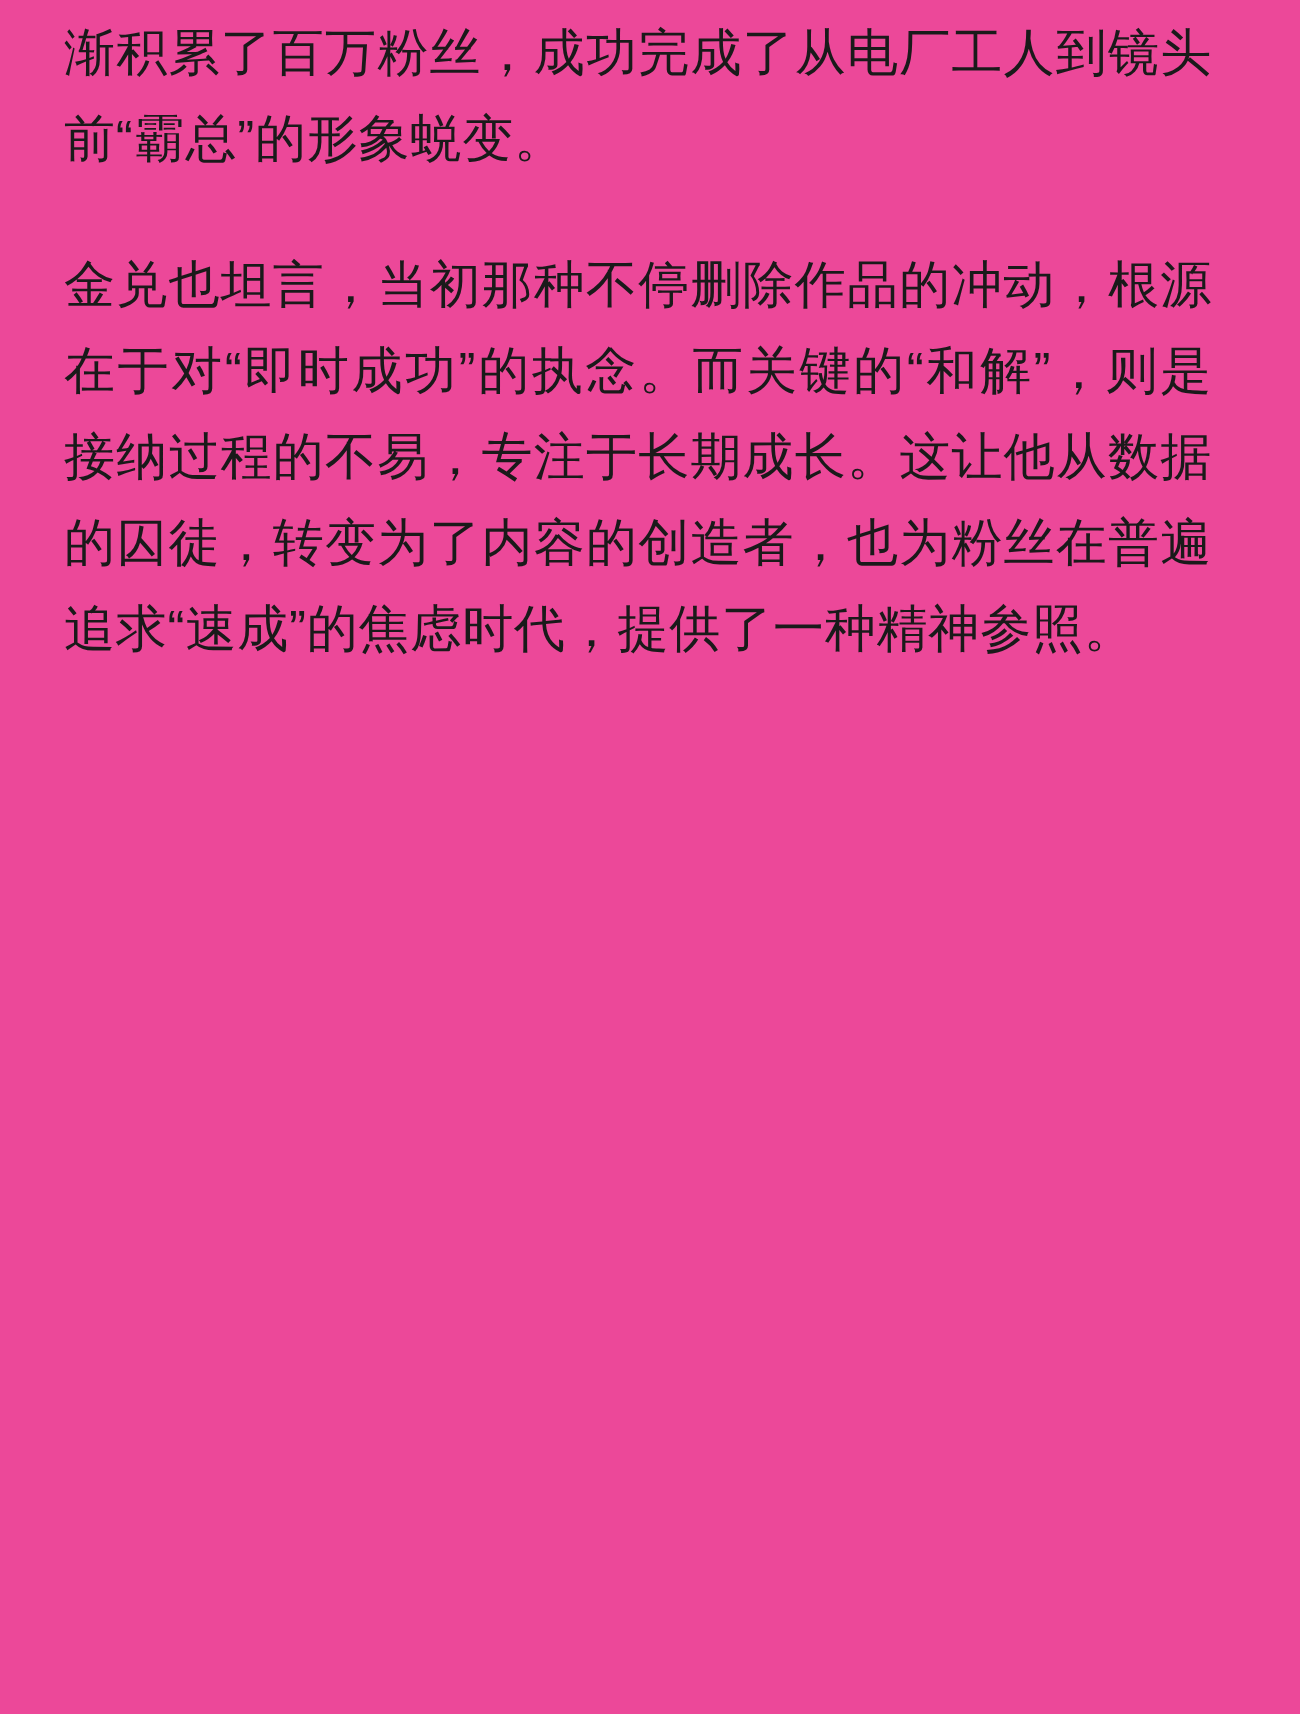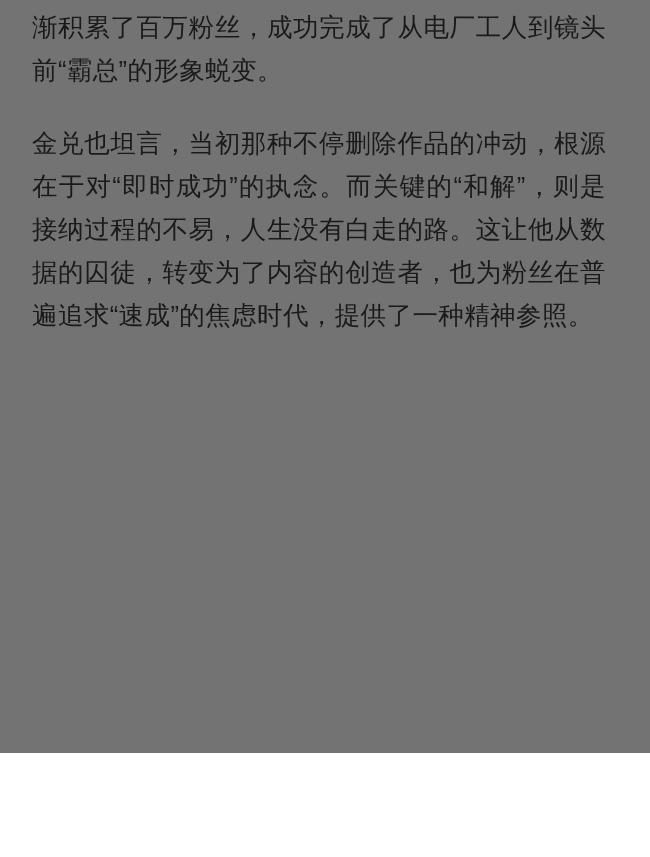--- a/index.html
+++ b/index.html
@@ -9,23 +9,23 @@
   body {
     width: 650px;
     height: 857px;
     background: #ffffff;
     font-family: "Liberation Sans", sans-serif;
     overflow: hidden;
   }
   .article {
     box-sizing: border-box;
     width: 650px;
-    height: 753px;
+    height: 857px;
     padding: 6px 44px 0 32px;
-    background: #737373;
+    background: #ec4899;
     overflow: hidden;
   }
   .para {
     margin: 0 0 30px 0;
     font-size: 25.5px;
     line-height: 43px;
     color: #1a1a1a;
     text-align: justify;
     text-justify: inter-ideograph;
     letter-spacing: 0.4px;
@@ -36,14 +36,14 @@
   }
   .para-first {
     margin-top: 0;
   }
 </style>
 </head>
 <body>
 
 <div class="article">
   <p class="para para-first">渐积累了百万粉丝，成功完成了从电厂工人到镜头前“霸总”的形象蜕变。</p>
-  <p class="para">金兑也坦言，当初那种不停删除作品的冲动，根源在于对“即时成功”的执念。而关键的“和解”，则是接纳过程的不易，人生没有白走的路。这让他从数据的囚徒，转变为了内容的创造者，也为粉丝在普遍追求“速成”的焦虑时代，提供了一种精神参照。</p>
+  <p class="para">金兑也坦言，当初那种不停删除作品的冲动，根源在于对“即时成功”的执念。而关键的“和解”，则是接纳过程的不易，专注于长期成长。这让他从数据的囚徒，转变为了内容的创造者，也为粉丝在普遍追求“速成”的焦虑时代，提供了一种精神参照。</p>
 </div>
 
 </body></html>

